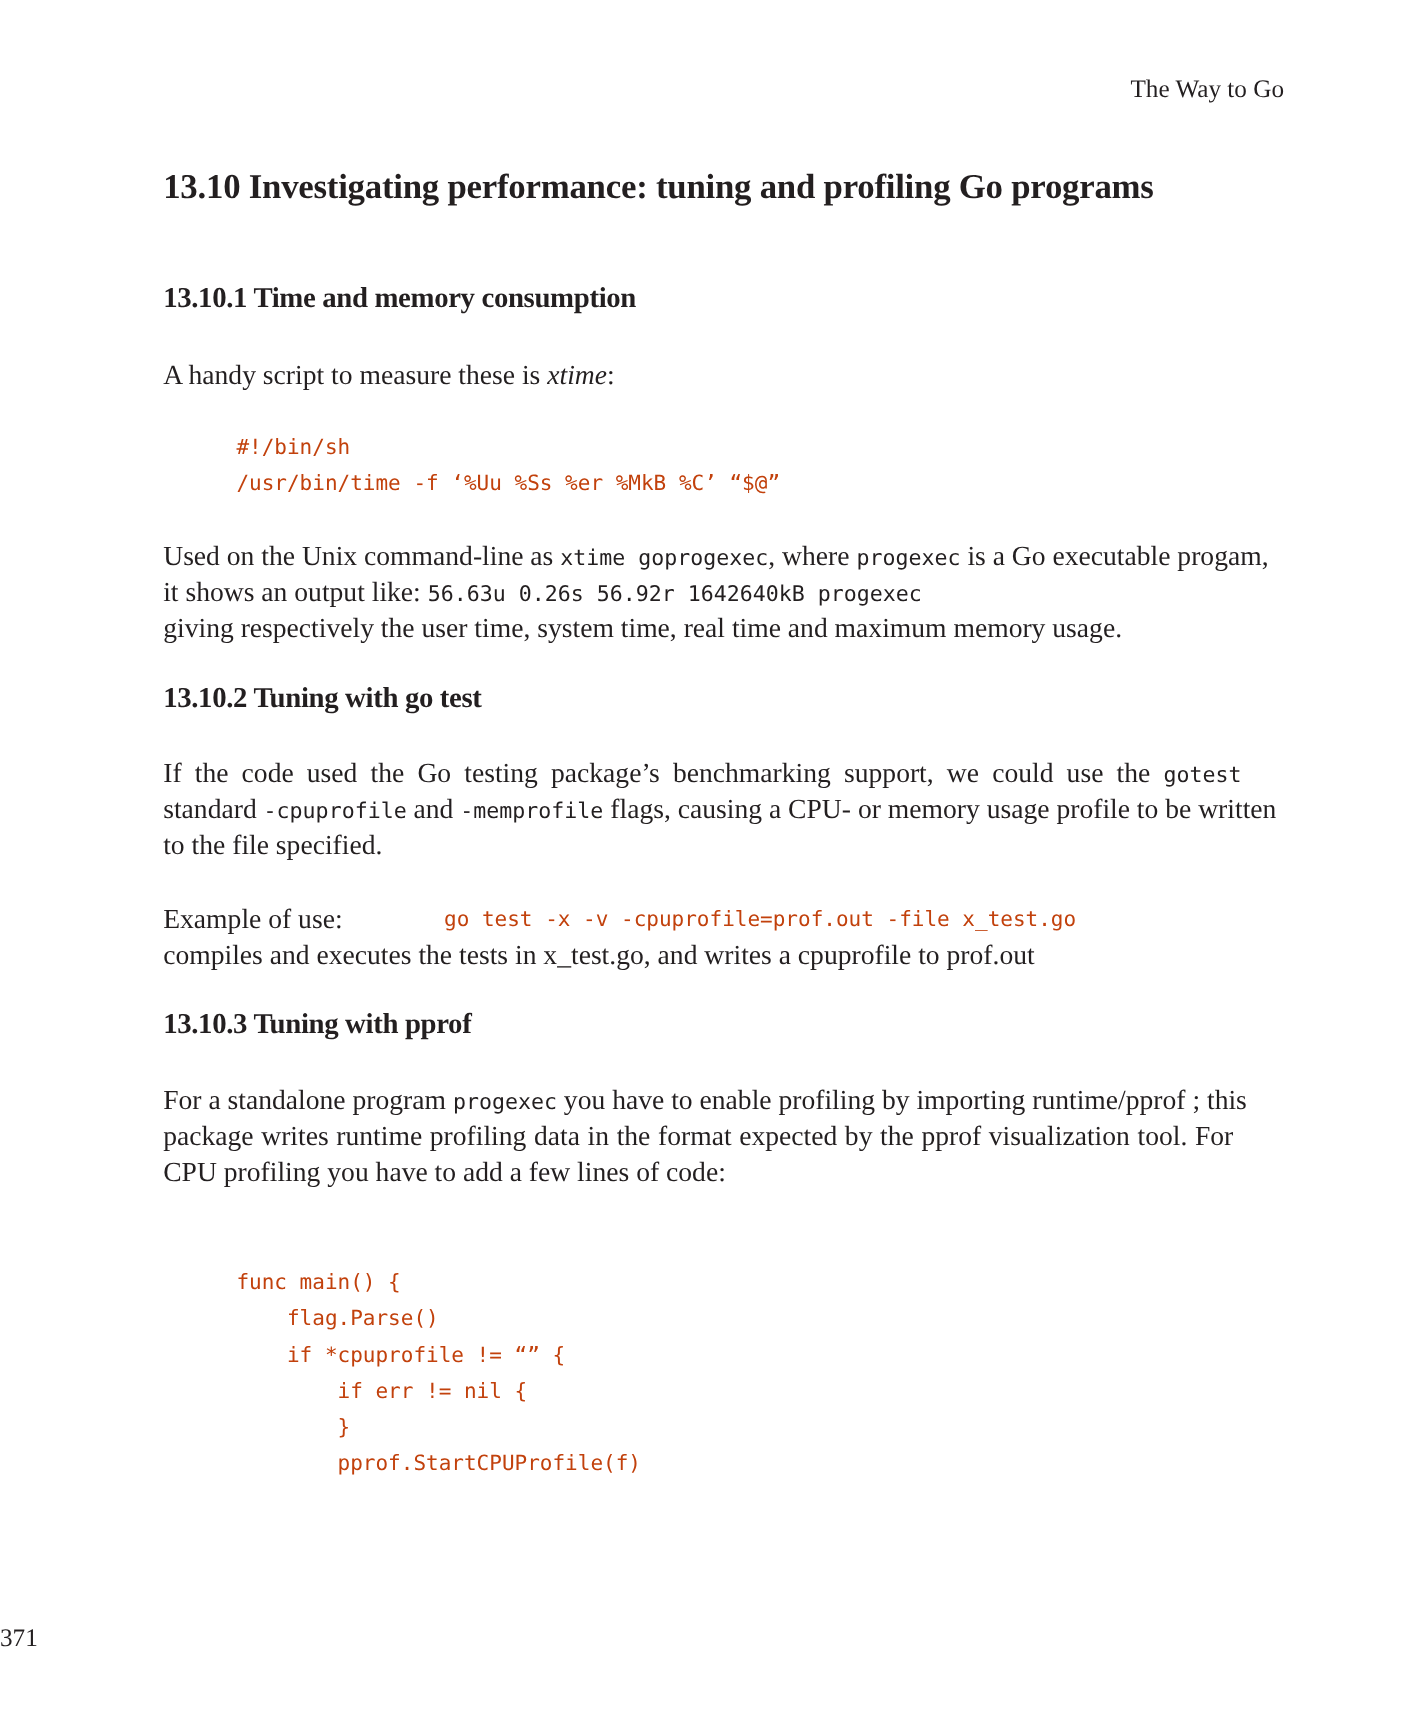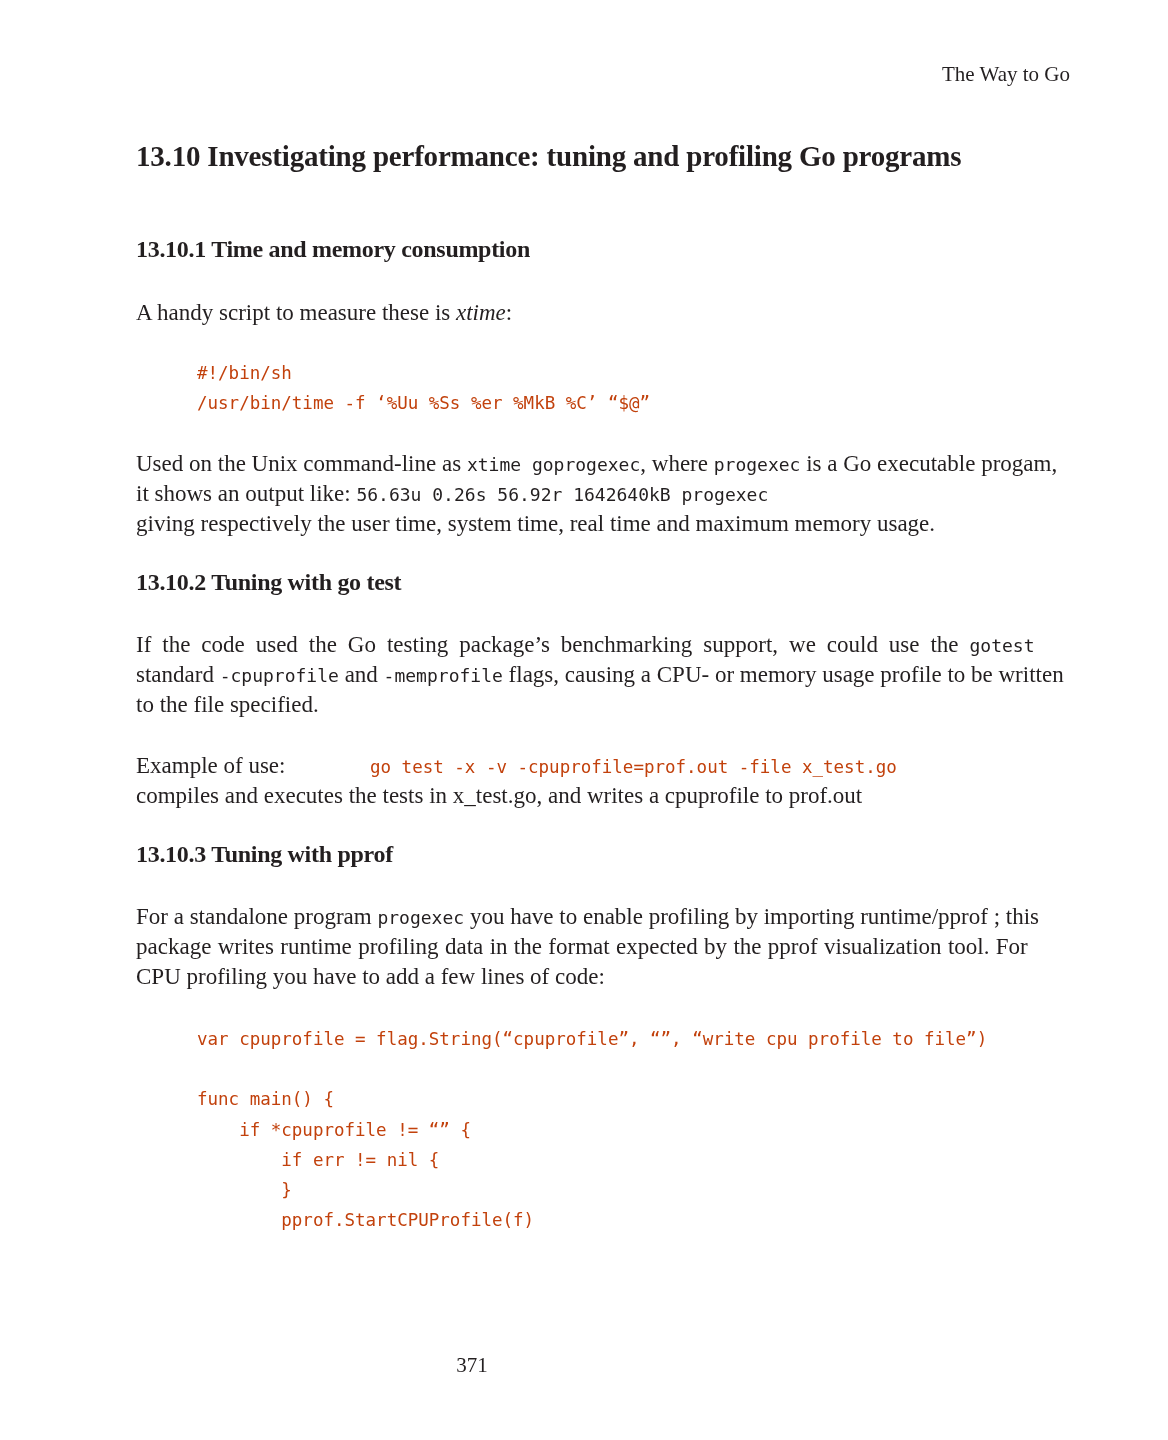--- a/index.html
+++ b/index.html
@@ -25,21 +25,21 @@
   .line { white-space: nowrap; }
   .mono {
     font-family: "DejaVu Sans Mono", "Liberation Mono", monospace;
     font-size: 18px;
   }
   .code-line {
     font-family: "DejaVu Sans Mono", "Liberation Mono", monospace;
     font-size: 17.5px; white-space: pre; color: #c2410c;
   }
   .page-num {
-    left: 0; width: 944px; text-align: center; top: 1353px; font-size: 21px;
+    left: 0; width: 944px; top: 1353px; font-size: 21px;
   }
 </style>
 </head>
 <body>
 
 <div class="abs running-head">The Way to Go</div>
 
 <div class="abs h1">13.10 Investigating performance: tuning and profiling Go programs</div>
 
 <div class="abs h2" style="top:236px;">13.10.1 Time and memory consumption</div>
@@ -63,22 +63,22 @@
 <div class="abs code-line" style="left:370px; top:757px;">go test -x -v -cpuprofile=prof.out -file x_test.go</div>
 <div class="abs para line" style="top:781px;">compiles and executes the tests in x_test.go, and writes a cpuprofile to prof.out</div>
 
 <div class="abs h2" style="top:841px;">13.10.3 Tuning with pprof</div>
 
 <div class="abs para line" style="top:902px;"><span>For a standalone program </span><span class="mono">progexec</span><span> you have to enable profiling by importing runtime/pprof ; this</span></div>
 <div class="abs para line" style="top:932px; word-spacing:0.6px;">package writes runtime profiling data in the format expected by the pprof visualization tool. For</div>
 <div class="abs para line" style="top:962px;">CPU profiling you have to add a few lines of code:</div>
 
 <div class="abs" style="left:197px; top:1029px;">
-  <div class="code-line" style="height:30.2px;">var cpuprofile = flag.String(“cpuprofile”, “”, “write cpu profile to file”)</div>
   <div class="code-line" style="height:30.2px;"></div>
   <div class="code-line" style="height:30.2px;">func main() {</div>
+  <div class="code-line" style="height:30.2px;">    flag.Parse()</div>
   <div class="code-line" style="height:30.2px;">    if *cpuprofile != “” {</div>
   <div class="code-line" style="height:30.2px;">        if err != nil {</div>
   <div class="code-line" style="height:30.2px;">        }</div>
   <div class="code-line" style="height:30.2px;">        pprof.StartCPUProfile(f)</div>
 </div>
 
 <div class="abs page-num">371</div>
 
 </body></html>

